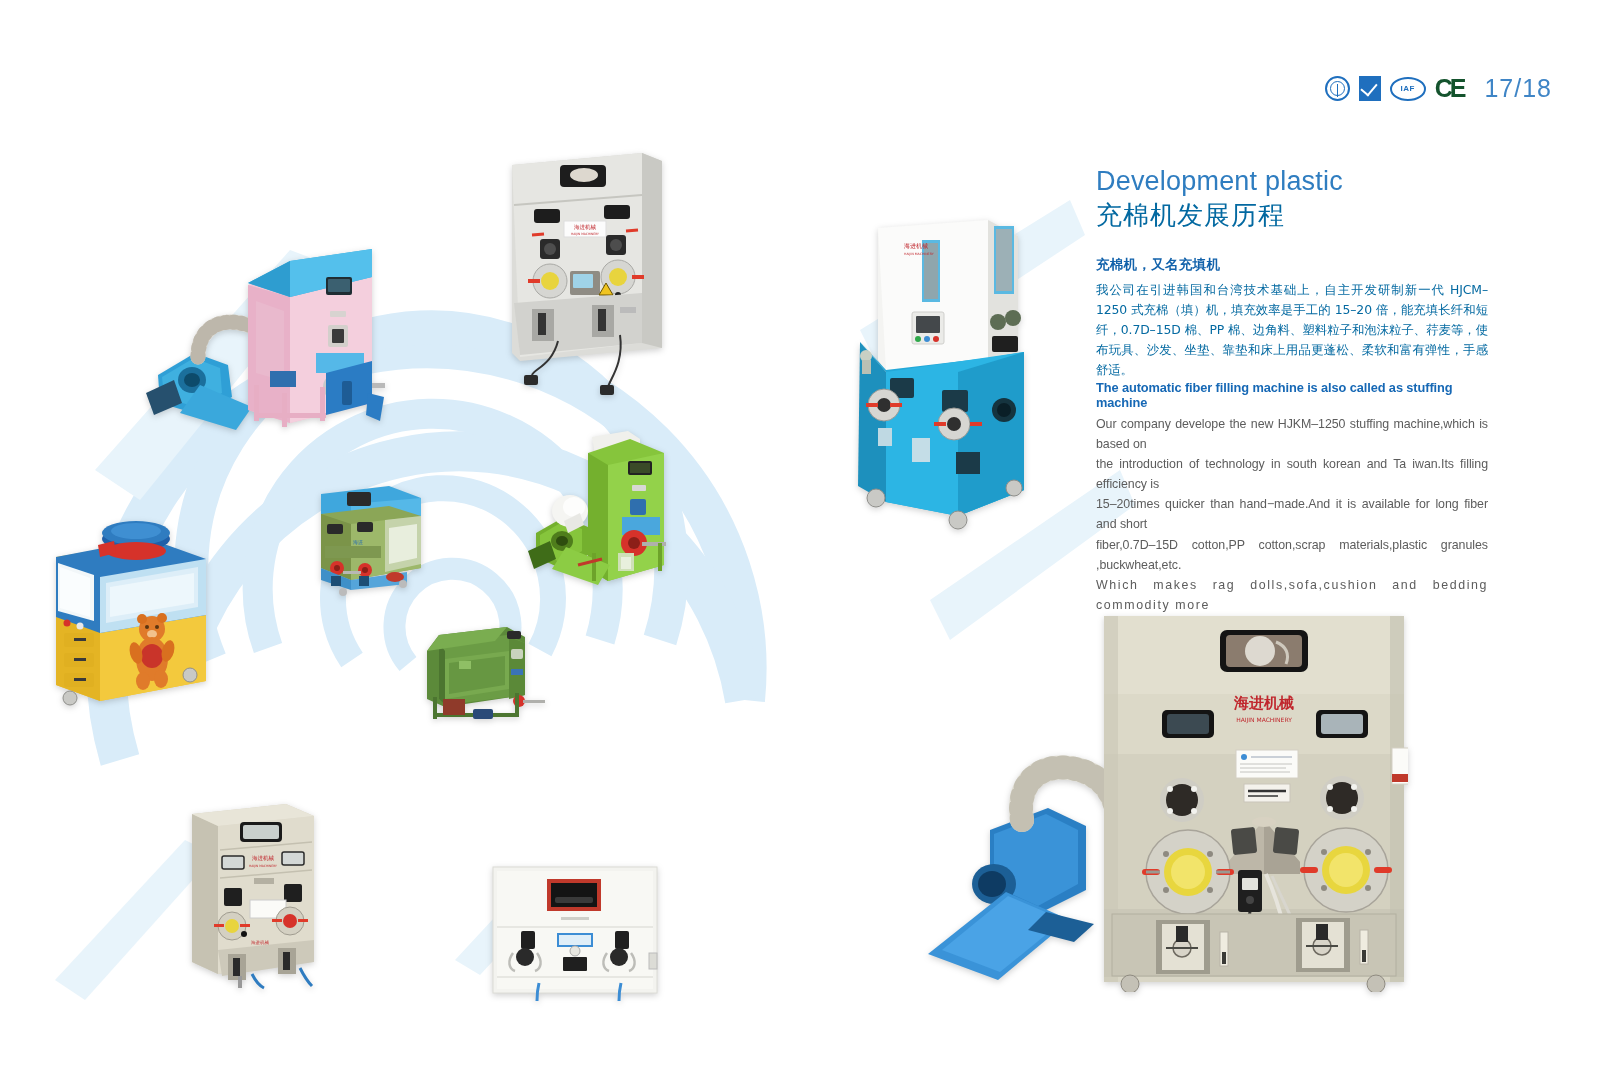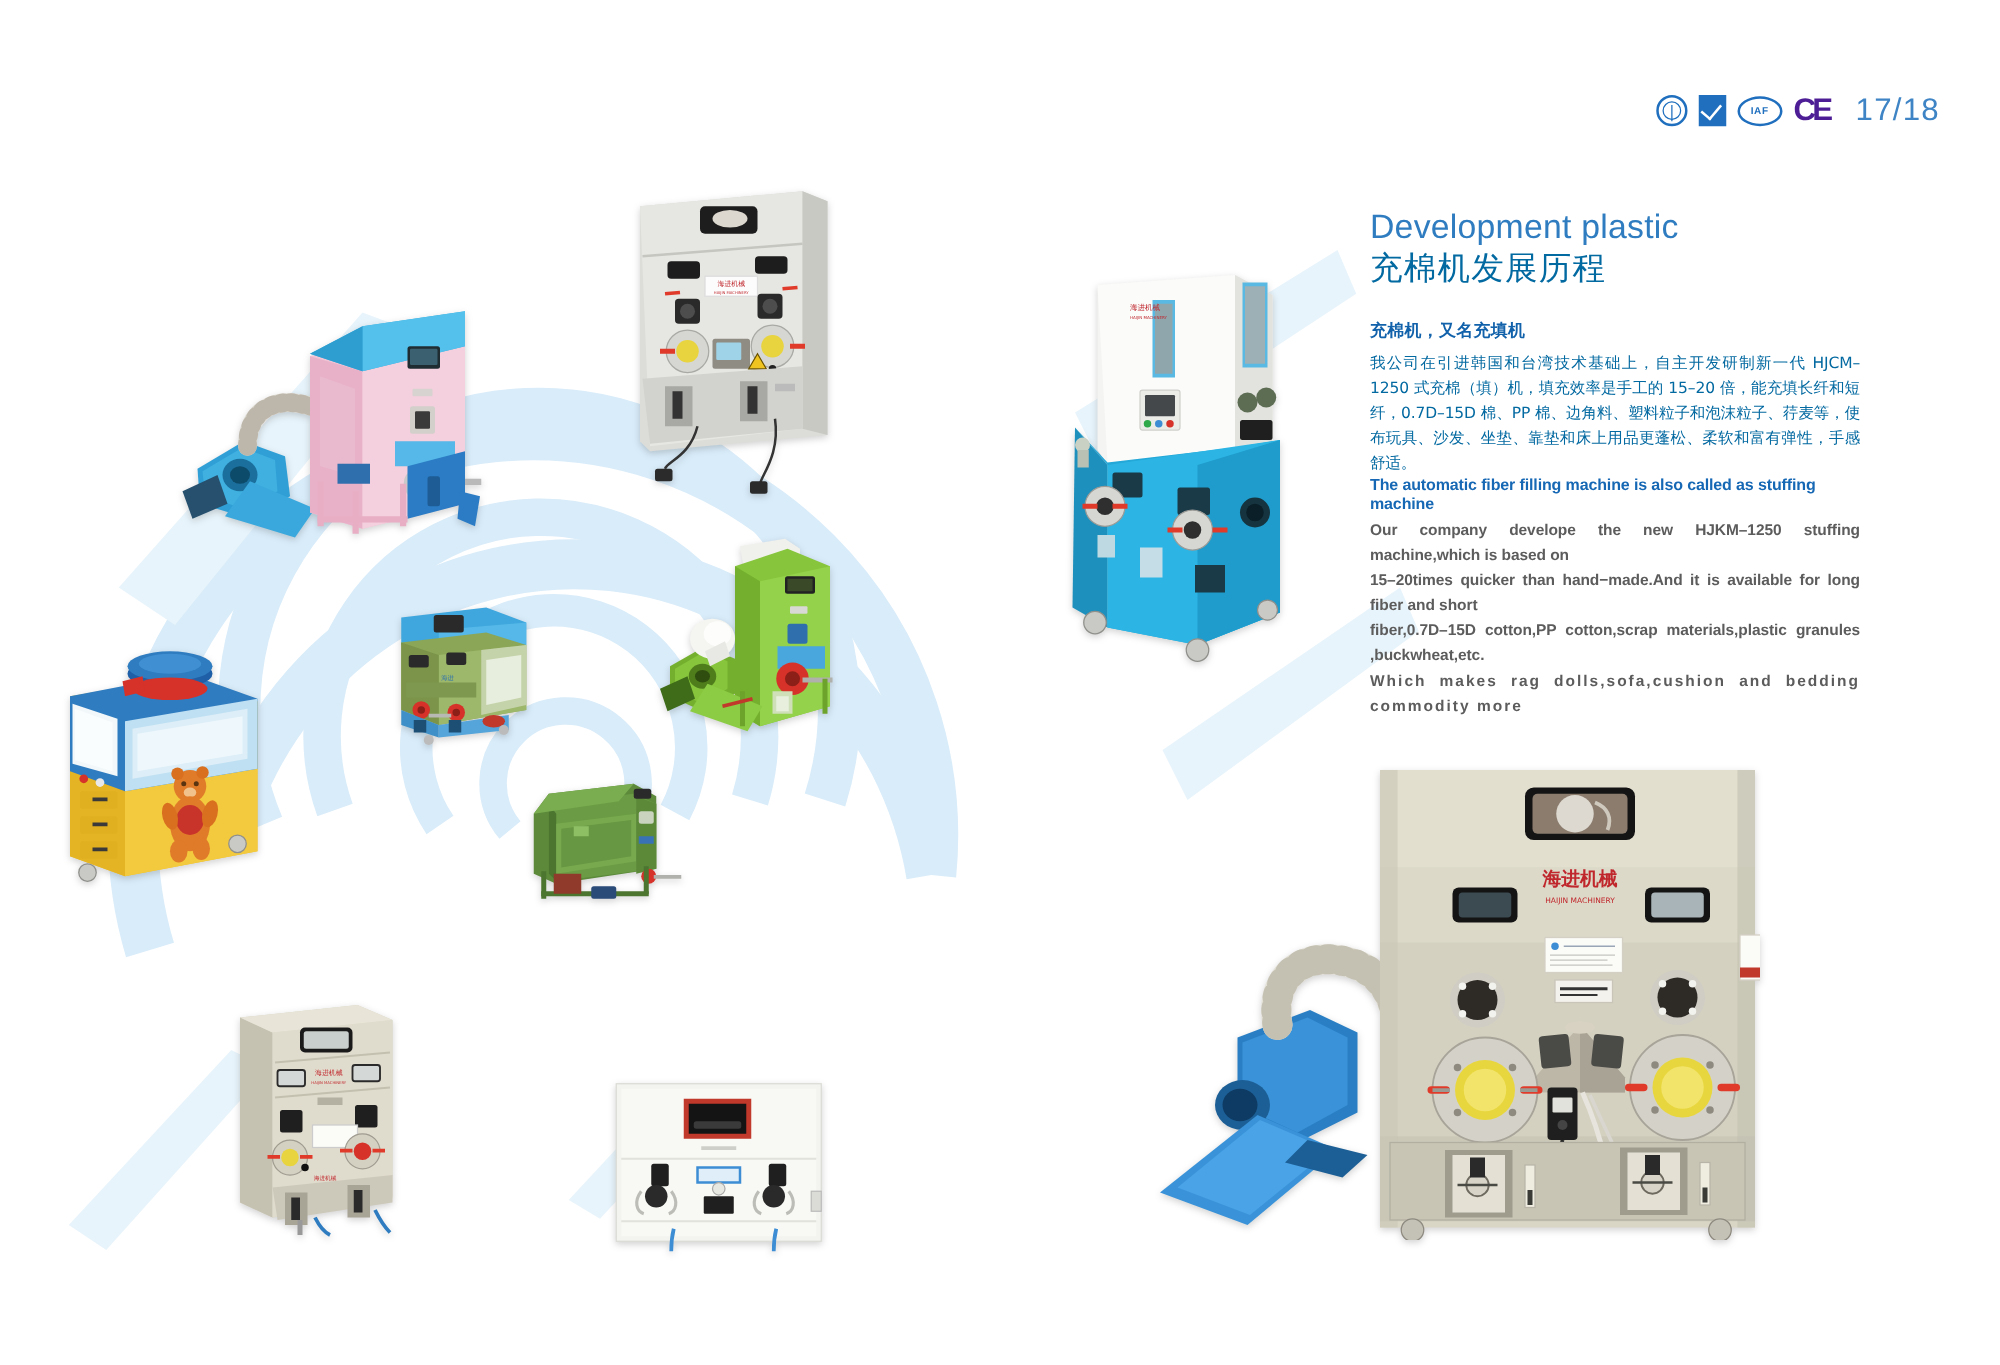--- a/index.html
+++ b/index.html
@@ -19,40 +19,40 @@
   .iso-badge:after{content:"";position:absolute;left:50%;top:6px;width:1px;height:13px;
              background:#1f6fbe;}
   .tick-badge{width:22px;height:25px;background:#1f6fbe;position:relative;}
   .tick-badge .tk{position:absolute;left:5px;top:4px;width:8px;height:13px;
              border-right:2px solid #fff;border-bottom:2px solid #fff;
              transform:rotate(40deg);}
   .iaf-badge{width:36px;height:24px;border:2px solid #1f6fbe;border-radius:50%;
              position:relative;box-sizing:border-box;display:flex;align-items:center;
              justify-content:center;}
   .iaf-badge span{font-size:8px;color:#1f6fbe;letter-spacing:.5px;font-weight:bold;}
-  .ce-badge{font-size:25px;font-weight:bold;color:#4c1d95;letter-spacing:-3px;
+  .ce-badge{font-size:25px;font-weight:bold;color:#14532d;letter-spacing:-3px;
             line-height:1;font-family:"Liberation Sans",sans-serif;}
   .page-num{font-size:25px;color:#3f85c6;letter-spacing:1px;margin-left:12px;
             font-family:"Liberation Sans",sans-serif;}
 
   
   .text-col{position:absolute;left:1096px;top:166px;width:392px;z-index:30;}
   .title-en{font-size:27px;color:#2f7dc0;line-height:1.15;font-weight:400;
             letter-spacing:.2px;}
   .title-cn{font-size:26px;color:#0369a1;line-height:1.25;margin-top:2px;
             font-family:"DejaVu Sans",sans-serif;letter-spacing:1px;}
   .sub-cn{font-size:13.5px;color:#1262ab;font-weight:bold;margin-top:24px;
           font-family:"DejaVu Sans",sans-serif;letter-spacing:.3px;}
   .body-cn{font-size:12.4px;color:#0369a1;line-height:1.62;margin-top:6px;
            font-family:"DejaVu Sans",sans-serif;text-align:justify;
            letter-spacing:-.1px;}
   .sub-en{font-size:12.8px;color:#1668b5;font-weight:bold;margin-top:0;
           letter-spacing:-.1px;}
   .body-en{font-size:12.4px;color:#5c5c5c;line-height:1.62;margin-top:4px;
-           text-align:justify;letter-spacing:-.05px;font-weight:bold;}
+           text-align:justify;letter-spacing:-.05px;}
   .body-en .wide{letter-spacing:1.6px;}
 
   
   .photo{position:absolute;z-index:10;}           
   .shadow{filter:drop-shadow(0 2px 3px rgba(0,0,0,.18));}
 </style>
 </head>
 <body>
 
 <svg id="spiral" viewBox="0 0 1600 1092">
@@ -98,20 +98,21 @@
 </div>
 
 <div class="text-col">
   <div class="title-en">Development plastic</div>
   <div class="title-cn">充棉机发展历程</div>
   <div class="sub-cn">充棉机，又名充填机</div>
   <div class="body-cn">我公司在引进韩国和台湾技术基础上，自主开发研制新一代 HJCM–1250 式充棉（填）机，填充效率是手工的 15–20 倍，能充填长纤和短纤，0.7D–15D 棉、PP 棉、边角料、塑料粒子和泡沫粒子、荇麦等，使布玩具、沙发、坐垫、靠垫和床上用品更蓬松、柔软和富有弹性，手感舒适。</div>
   <div class="sub-en">The automatic fiber filling machine is also called as stuffing machine</div>
   <div class="body-en">
     <div>Our company develope the new HJKM–1250 stuffing machine,which is based on</div>
+    <div>the introduction of technology in south korean and Ta iwan.Its filling efficiency is</div>
     <div>15–20times quicker than hand−made.And it is available for long fiber and short</div>
     <div>fiber,0.7D–15D cotton,PP cotton,scrap materials,plastic granules ,buckwheat,etc.</div>
     <div class="wide">Which makes rag dolls,sofa,cushion and bedding commodity more</div>
   </div>
 </div>
 
 <div class="photo shadow" style="left:140px;top:225px;width:250px;height:215px;">
   <svg viewBox="0 0 250 215" width="250" height="215">
 
     <path d="M18 150 L55 128 L88 140 L92 172 L60 190 L20 178 Z" fill="#2f9fd6"></path>

